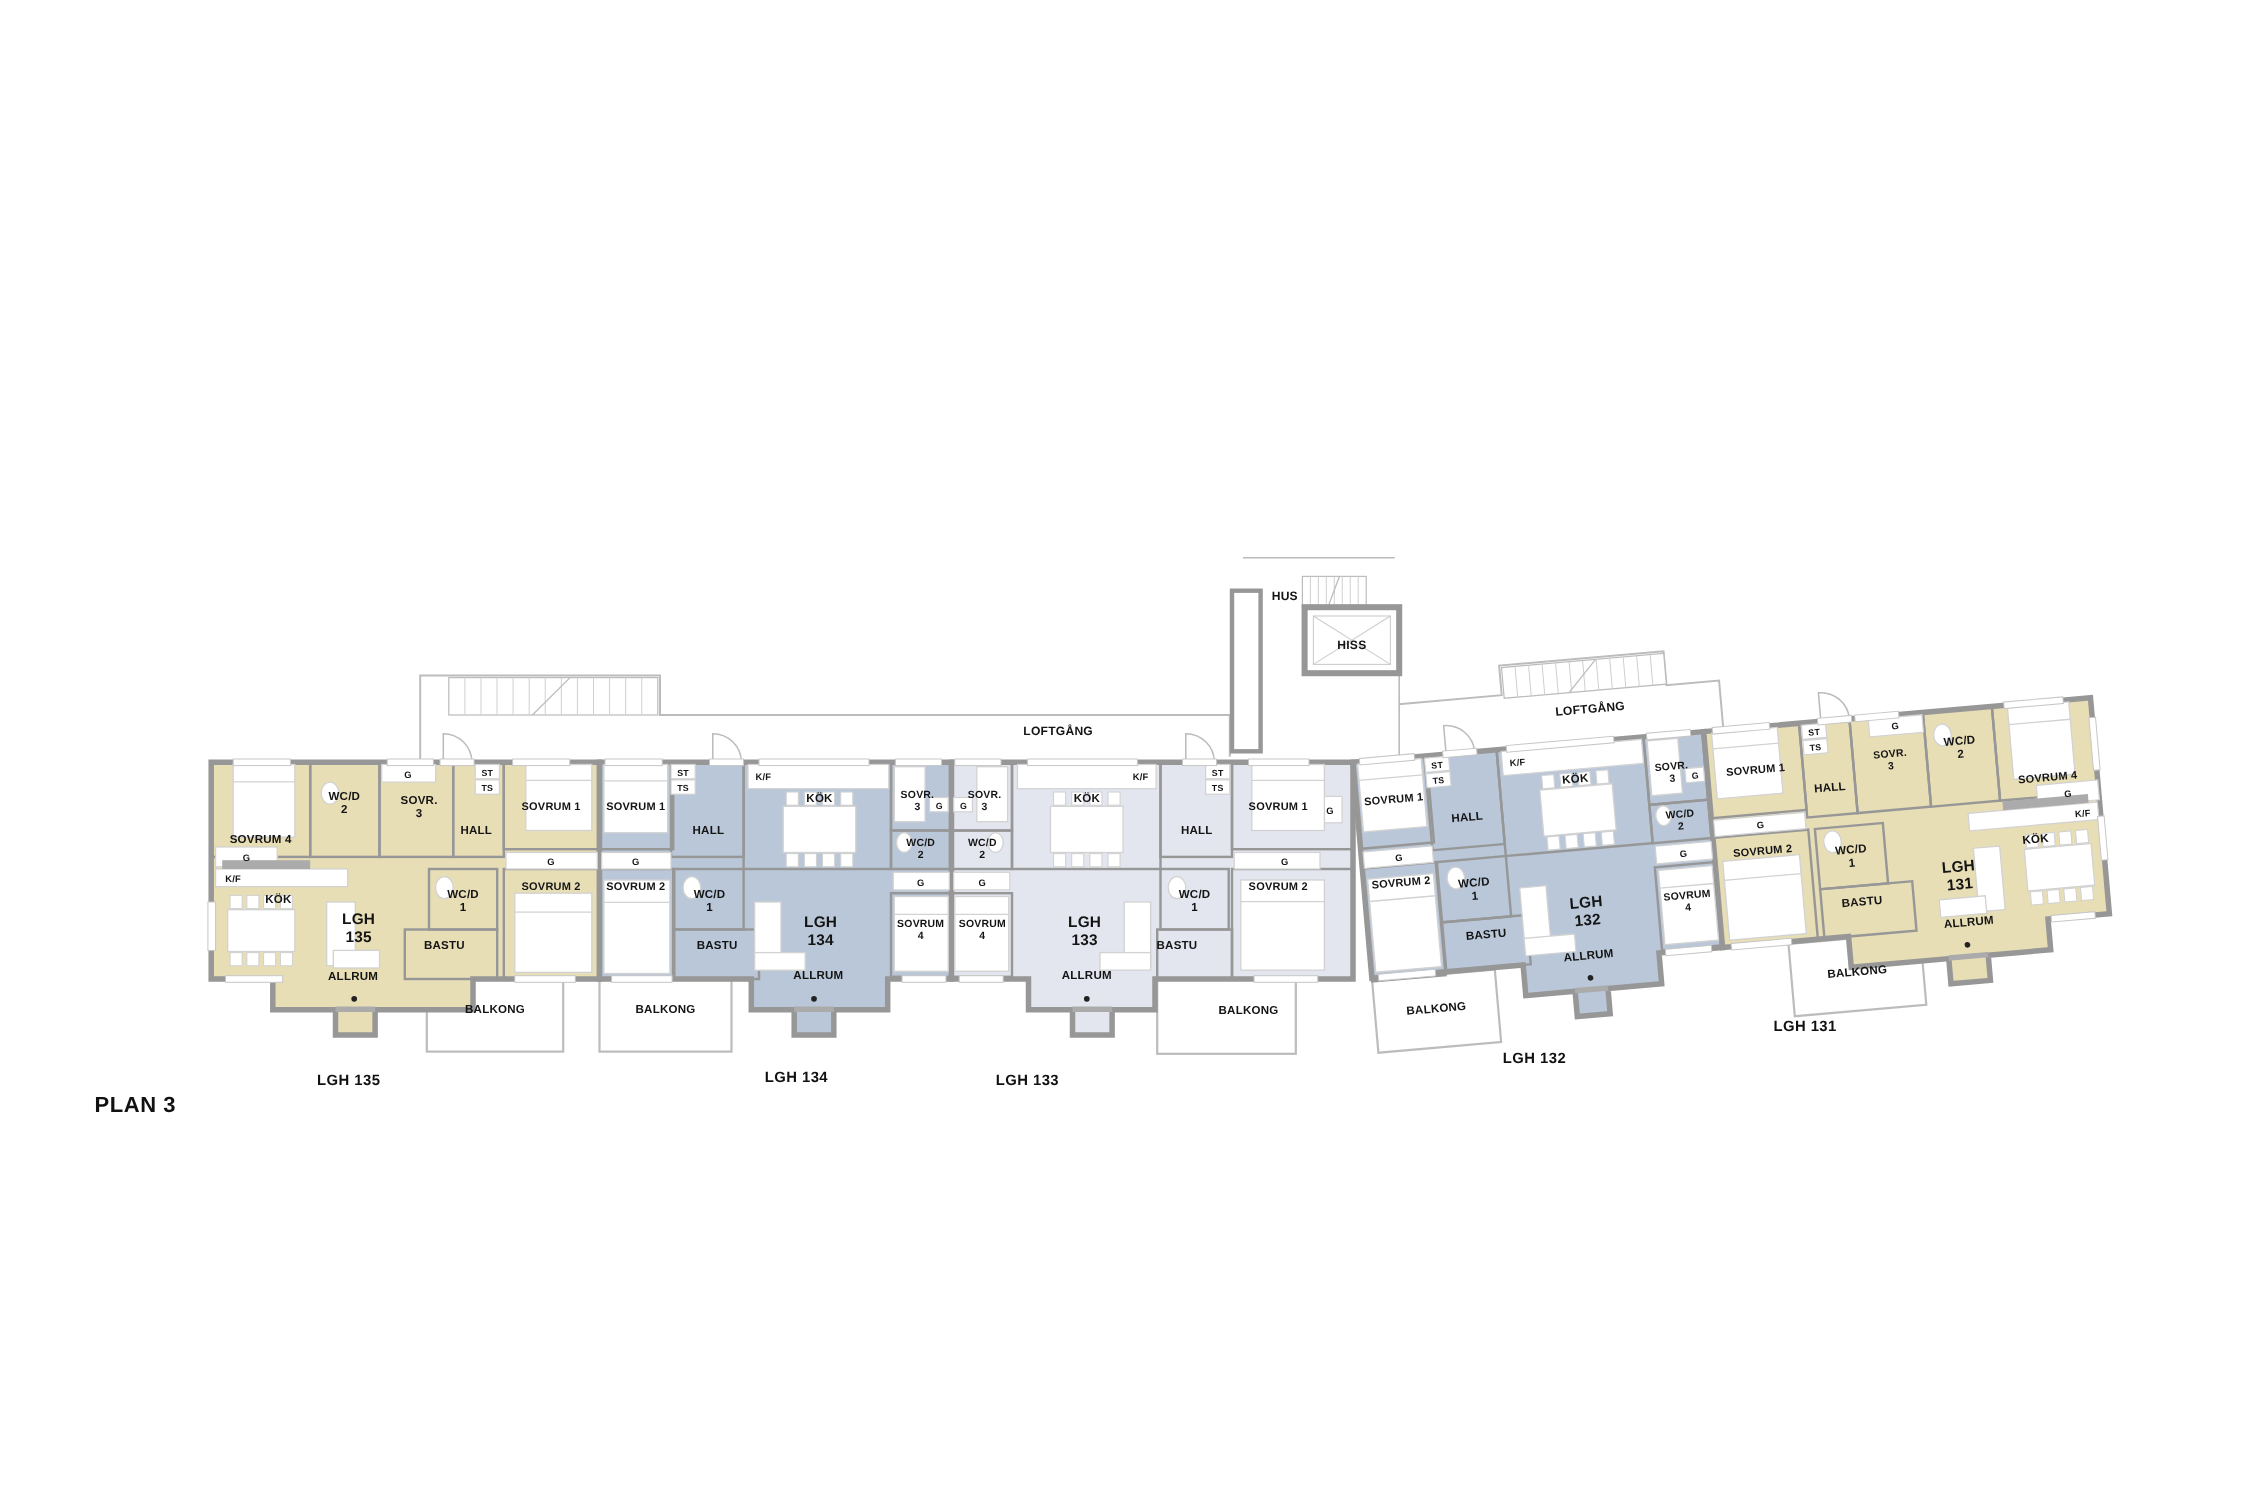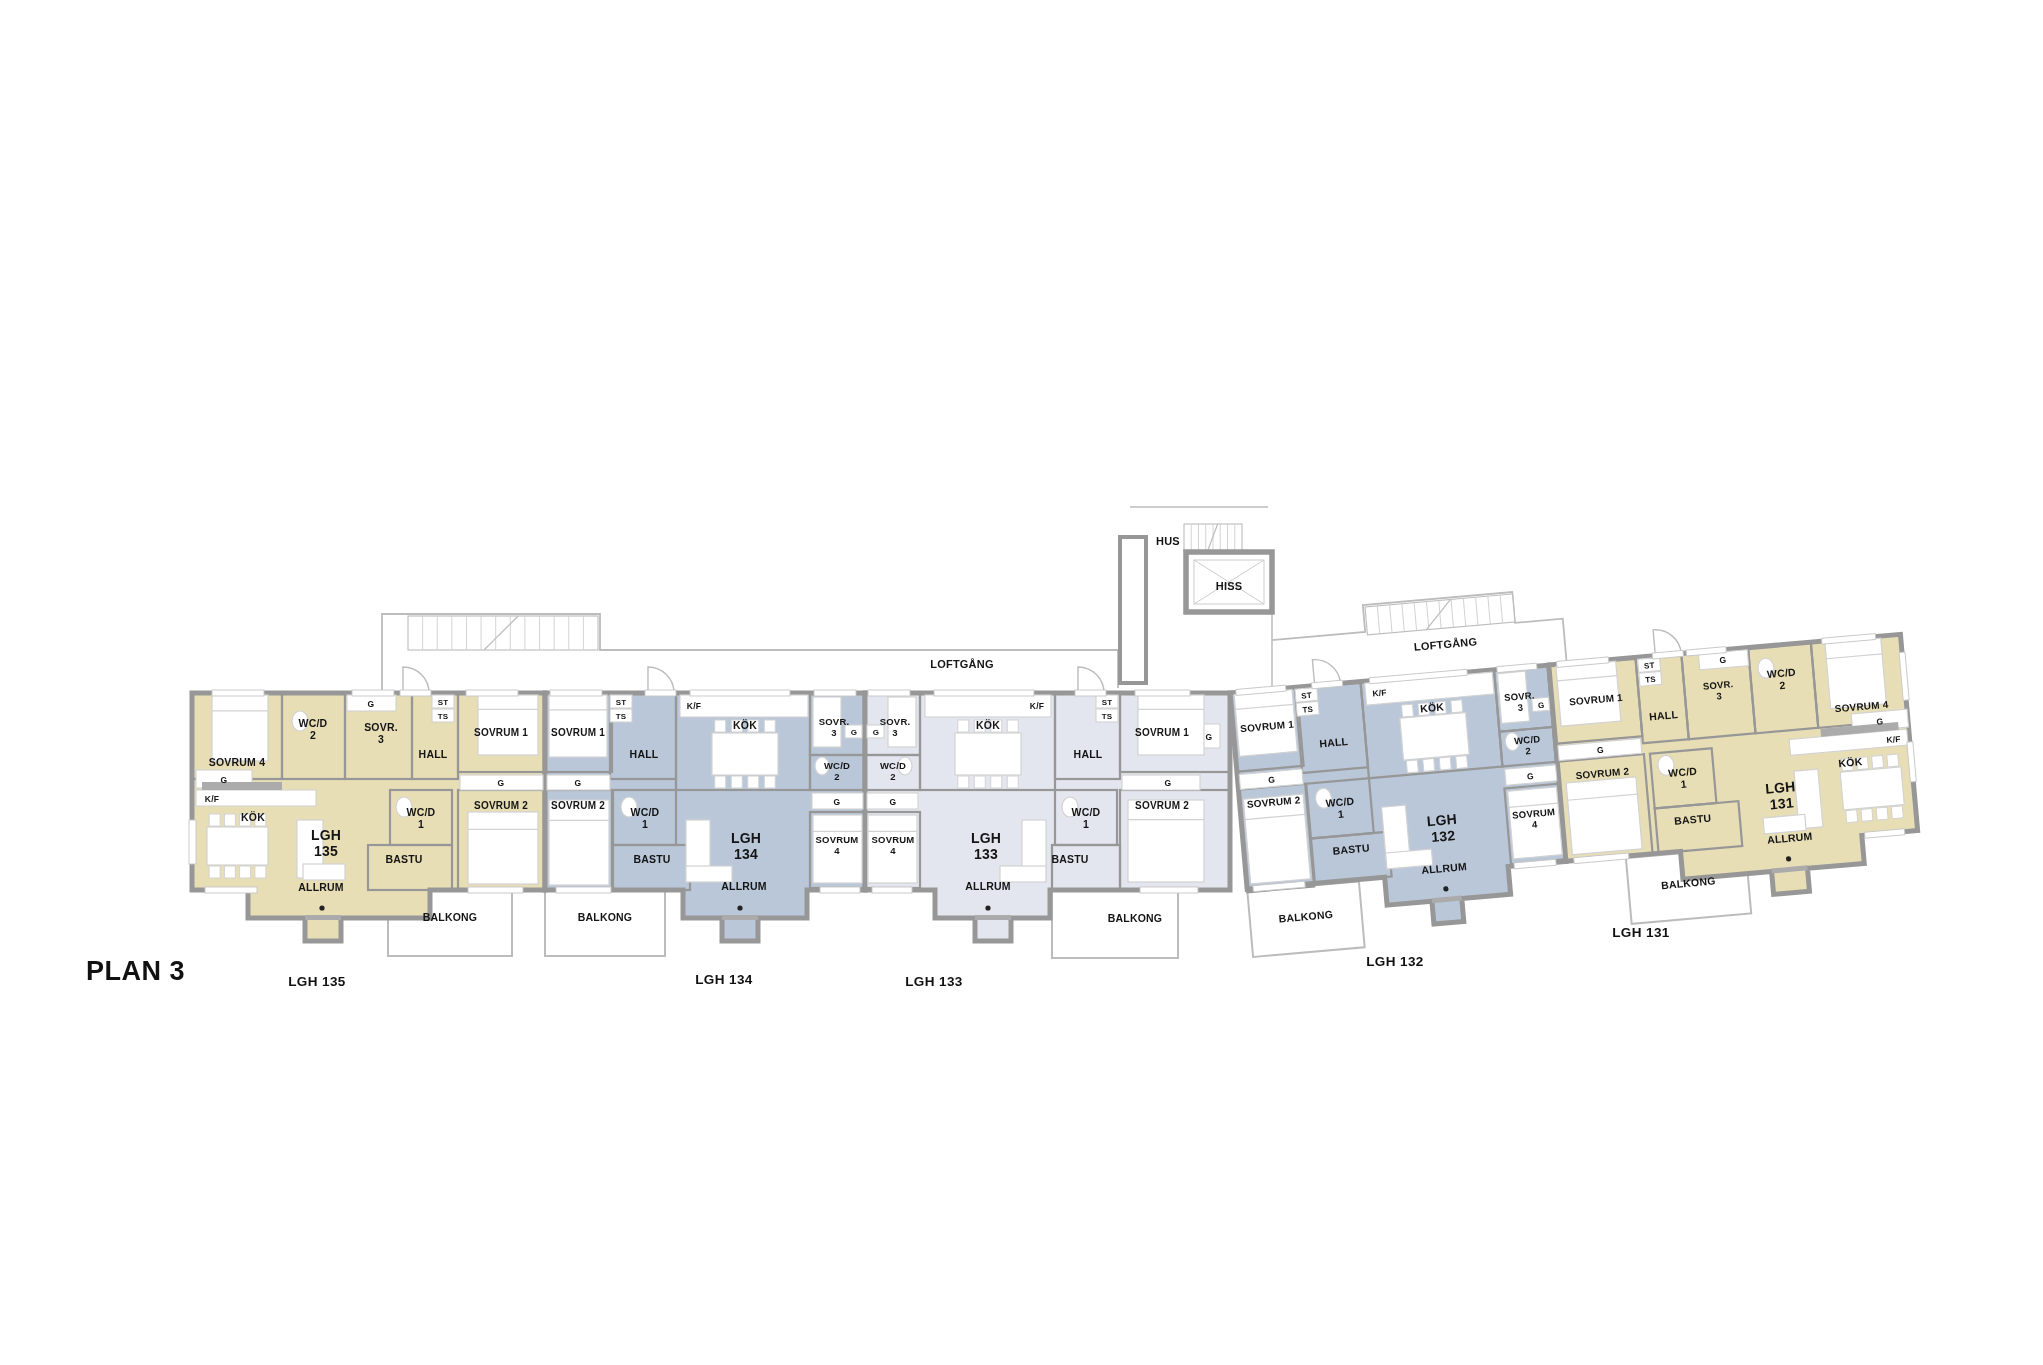--- a/index.html
+++ b/index.html
@@ -1,20 +1,20 @@
 <!DOCTYPE html>
 <html><head>
 <meta charset="utf-8">
 <style>
   html,body{margin:0;padding:0;background:#ffffff;}
   .stage{position:relative;width:2043px;height:1365px;background:#ffffff;overflow:hidden;
          font-family:"Liberation Sans",sans-serif;}
   .stage svg{position:absolute;left:0;top:0;}
   svg text{font-family:"Liberation Sans",sans-serif;font-weight:bold;fill:#141414;letter-spacing:.2px;}
-  .plan-title{position:absolute;left:86px;top:956px;font-weight:bold;font-size:27px;color:#111;letter-spacing:.5px;}
+  .plan-title{position:absolute;left:86px;top:994px;font-weight:bold;font-size:20px;color:#111;letter-spacing:.5px;}
   .apt-label{position:absolute;transform:translateX(-50%);font-weight:bold;font-size:13.5px;color:#111;letter-spacing:.4px;white-space:nowrap;}
 </style>
 </head>
 <body>
 
 <div class="stage">
   <svg id="plan" width="2043" height="1365" viewBox="0 0 2043 1365">
       <g transform="translate(0 0) rotate(0)">
         <path d="M382 693 V614 H600 V650 H1118 V688" fill="none" stroke="#bcbcbc" stroke-width="1.8"></path>
         <g>

